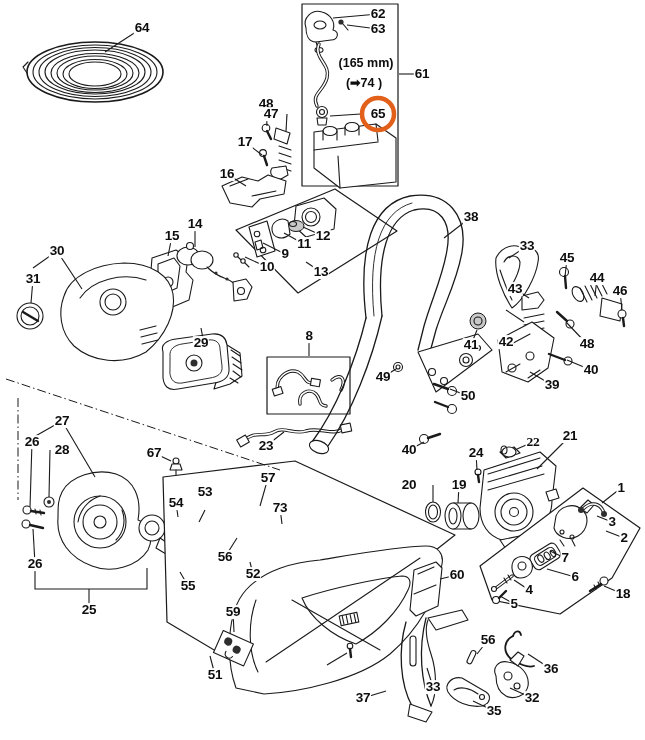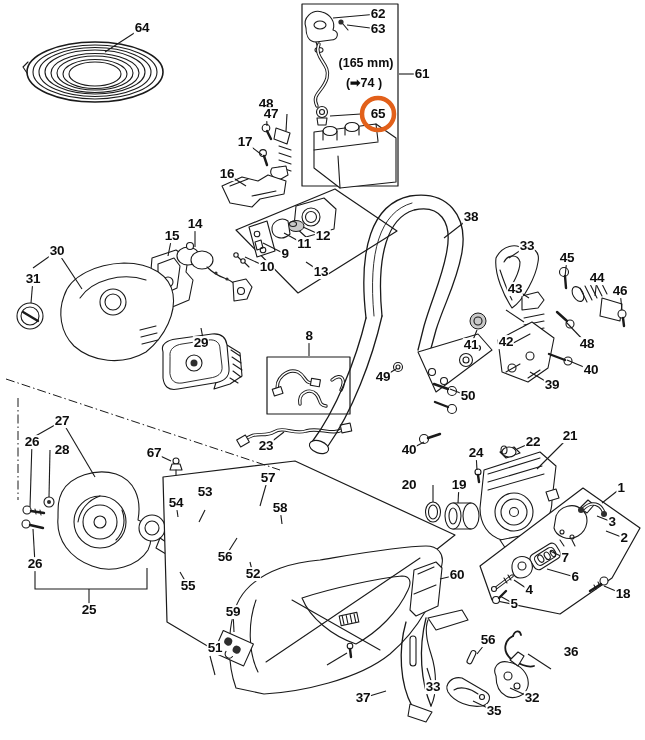--- a/index.html
+++ b/index.html
@@ -468,36 +468,36 @@
       <div class="callout" style="left: 476px; top: 453px;">24</div>
       <div class="callout" style="left: 62px; top: 421px;">27</div>
       <div class="callout" style="left: 32px; top: 442px;">26</div>
       <div class="callout" style="left: 62px; top: 450px;">28</div>
       <div class="callout" style="left: 154px; top: 453px;">67</div>
       <div class="callout" style="left: 35px; top: 564px;">26</div>
       <div class="callout" style="left: 89px; top: 610px;">25</div>
       <div class="callout" style="left: 176px; top: 503px;">54</div>
       <div class="callout" style="left: 205px; top: 492px;">53</div>
       <div class="callout" style="left: 268px; top: 478px;">57</div>
-      <div class="callout" style="left: 280px; top: 508px;">58</div>
+      <div class="callout" style="left: 280px; top: 508px;">73</div>
       <div class="callout" style="left: 225px; top: 557px;">56</div>
       <div class="callout" style="left: 253px; top: 574px;">52</div>
       <div class="callout" style="left: 188px; top: 586px;">55</div>
       <div class="callout" style="left: 233px; top: 612px;">59</div>
-      <div class="callout" style="left: 215px; top: 648px; text-align: center;">51</div>
+      <div class="callout" style="left: 215px; top: 675px; text-align: center;">51</div>
       <div class="callout" style="left: 327px; top: 697px; margin-left: 36px;">68</div>
       <div class="callout" style="left: 363px; top: 698px;">37</div>
       <div class="callout" style="left: 457px; top: 575px;">60</div>
       <div class="callout" style="left: 488px; top: 640px;">56</div>
-      <div class="callout" style="left: 551px; top: 652px; margin-left: 20px;">36</div>
+      <div class="callout" style="left: 551px; top: 669px;">36</div>
       <div class="callout" style="left: 433px; top: 687px;">33</div>
       <div class="callout" style="left: 532px; top: 698px;">32</div>
       <div class="callout" style="left: 494px; top: 711px;">35</div>
       <div class="callout" style="left: 623px; top: 594px;">18</div>
-      <div class="callout" style="left: 533px; top: 442px;">22</div>
+      <div class="callout" style="left: 533px; top: 442px; font-family: Liberation Serif, serif;">22</div>
       <div class="callout" style="left: 570px; top: 436px;">21</div>
       <div class="callout" style="left: 409px; top: 485px;">20</div>
       <div class="callout" style="left: 459px; top: 485px;">19</div>
       <div class="callout" style="left: 621px; top: 488px;">1</div>
       <div class="callout" style="left: 612px; top: 522px;">3</div>
       <div class="callout" style="left: 624px; top: 538px;">2</div>
       <div class="callout" style="left: 565px; top: 558px;">7</div>
       <div class="callout" style="left: 575px; top: 577px;">6</div>
       <div class="callout" style="left: 529px; top: 590px;">4</div>
       <div class="callout" style="left: 514px; top: 604px;">5</div>

